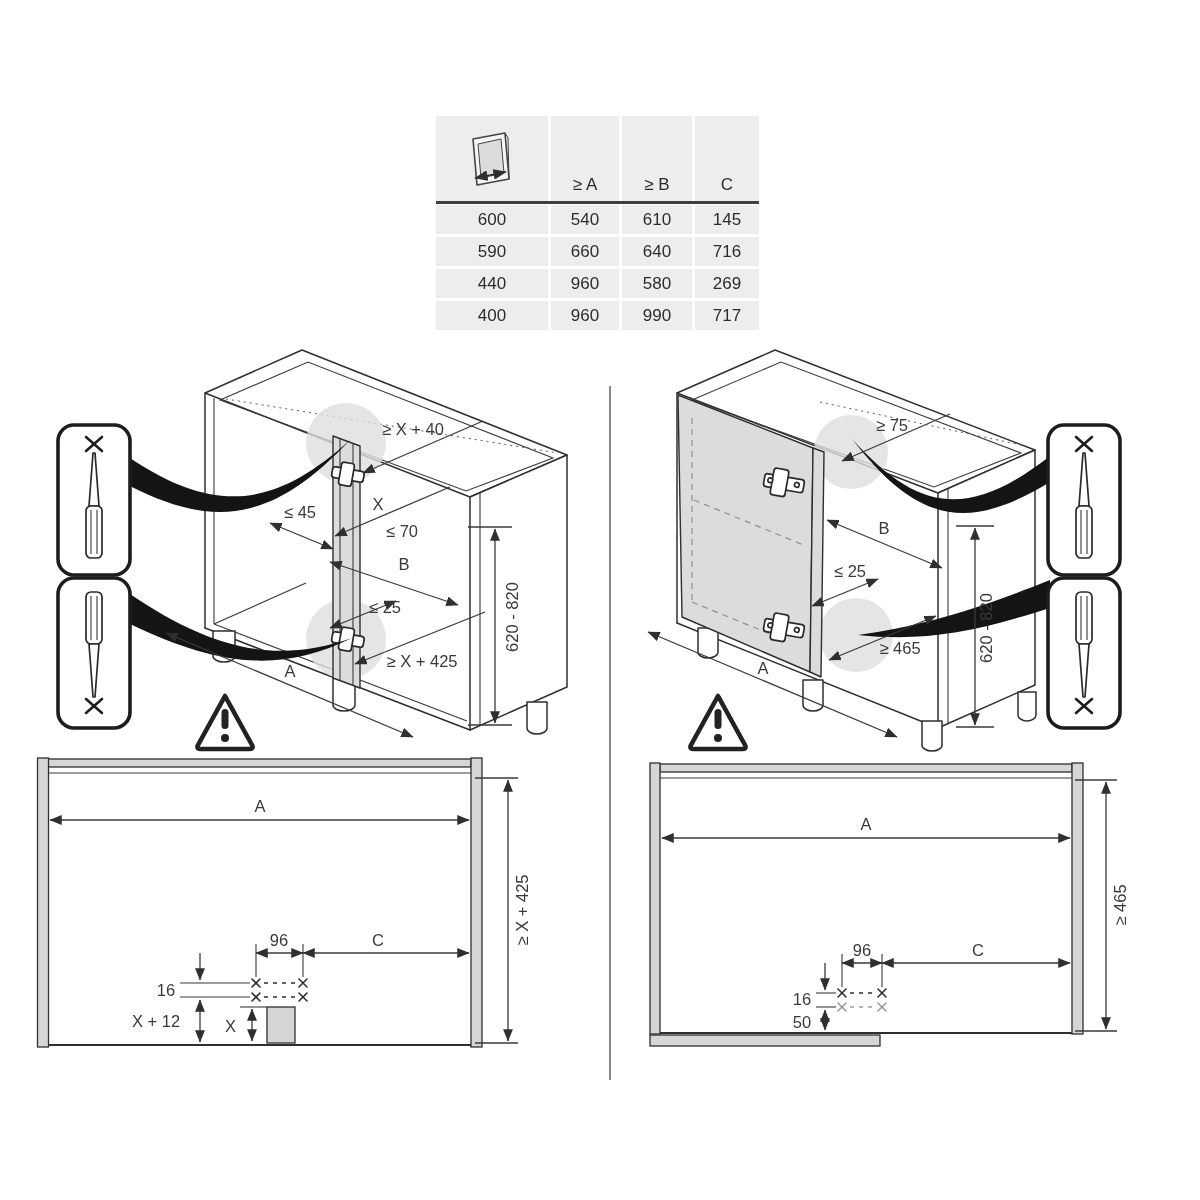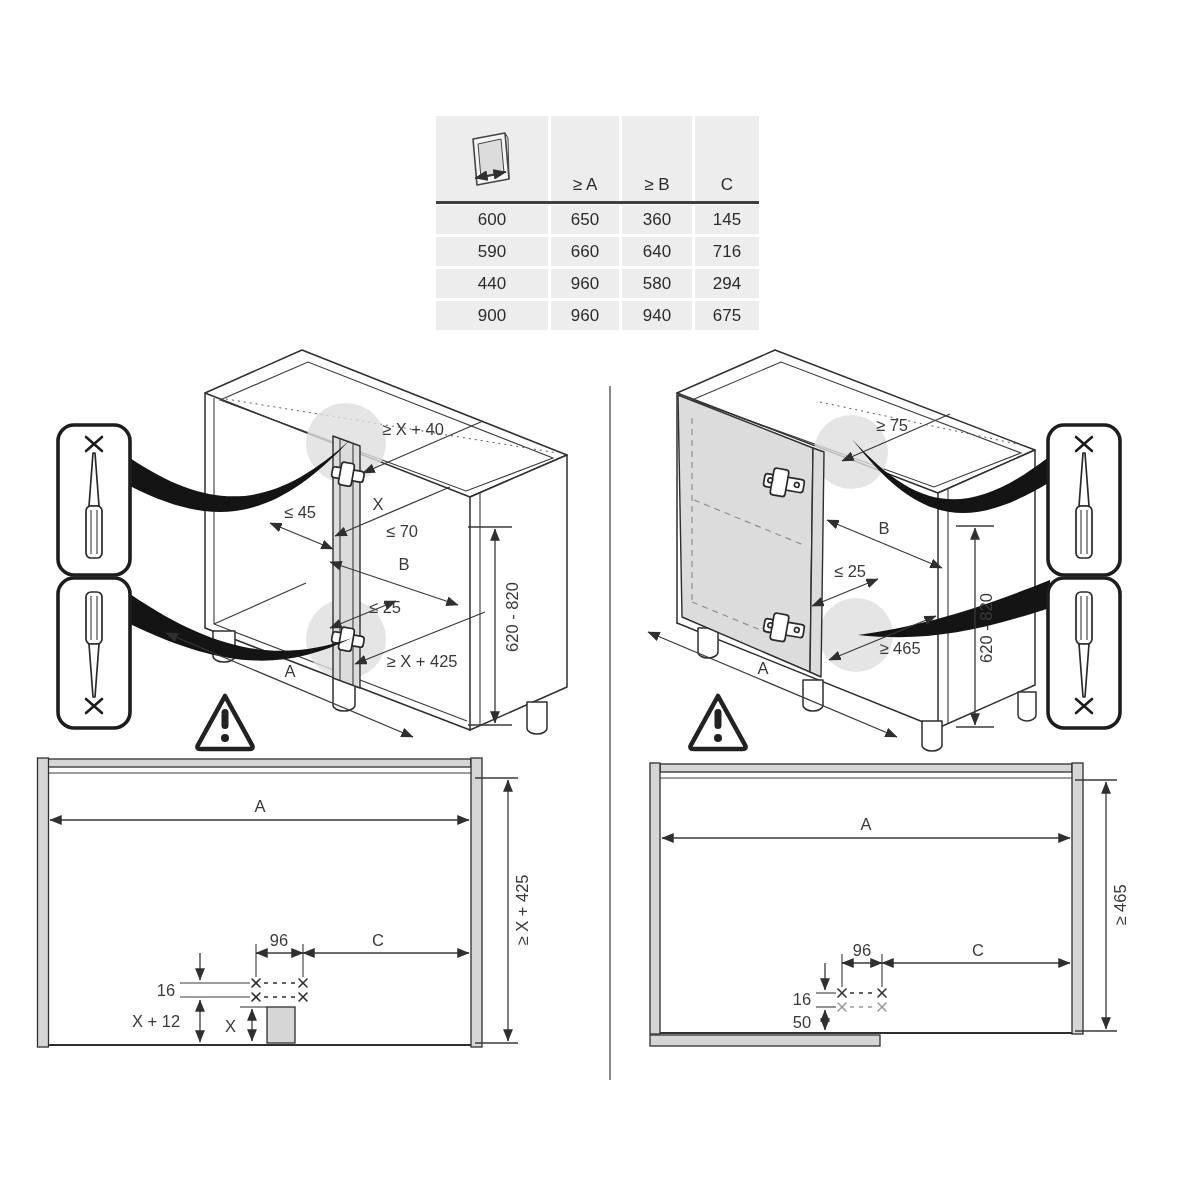--- a/index.html
+++ b/index.html
@@ -61,38 +61,38 @@
           <path d="M19,17 L42,12 L45,46 L22,51 Z" fill="#dcdcdc" stroke="#444" stroke-width="1"></path>
           <path d="M46,6 L49,11 L50,52" fill="none" stroke="#444" stroke-width="1"></path>
           <line x1="16" y1="51" x2="47" y2="45" stroke="#2f2f2f" stroke-width="1.4" marker-start="url(#as)" marker-end="url(#ae)"></line>
         </svg>
       </div>
       <div class="tcell thead">≥ A</div>
       <div class="tcell thead">≥ B</div>
       <div class="tcell thead">C</div>
 
       <div class="tcell">600</div>
-      <div class="tcell">650</div>
-      <div class="tcell">360</div>
+      <div class="tcell">540</div>
+      <div class="tcell">610</div>
       <div class="tcell">145</div>
 
       <div class="tcell">590</div>
       <div class="tcell">660</div>
       <div class="tcell">640</div>
       <div class="tcell">716</div>
 
       <div class="tcell">440</div>
       <div class="tcell">960</div>
       <div class="tcell">580</div>
-      <div class="tcell">294</div>
-
-      <div class="tcell">900</div>
+      <div class="tcell">269</div>
+
+      <div class="tcell">400</div>
       <div class="tcell">960</div>
-      <div class="tcell">940</div>
-      <div class="tcell">675</div>
+      <div class="tcell">990</div>
+      <div class="tcell">717</div>
 
       <div class="hline"></div>
     </div>
   </div>
 
   <svg class="abs" style="left:30px;top:340px;" width="580" height="420" viewBox="0 0 580 420">
 
     <g>
       <path class="ln" d="M175,53 L272,10 L537,115 L440,157 Z"></path>
       <path class="lnthin" d="M190,60 L278,22 L523,118 L436,151 Z"></path>

